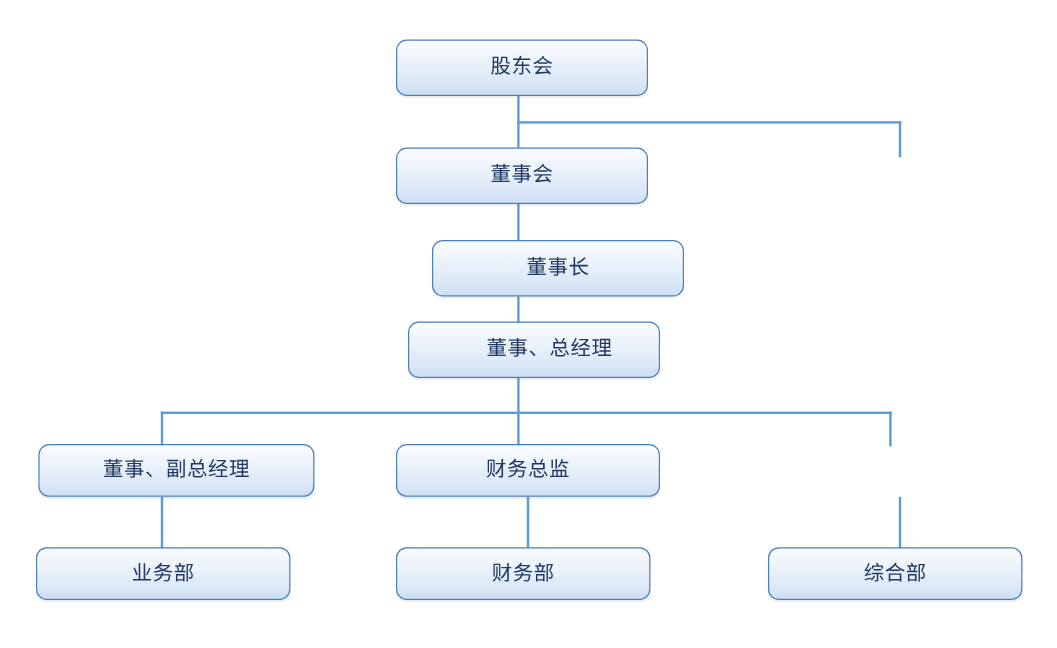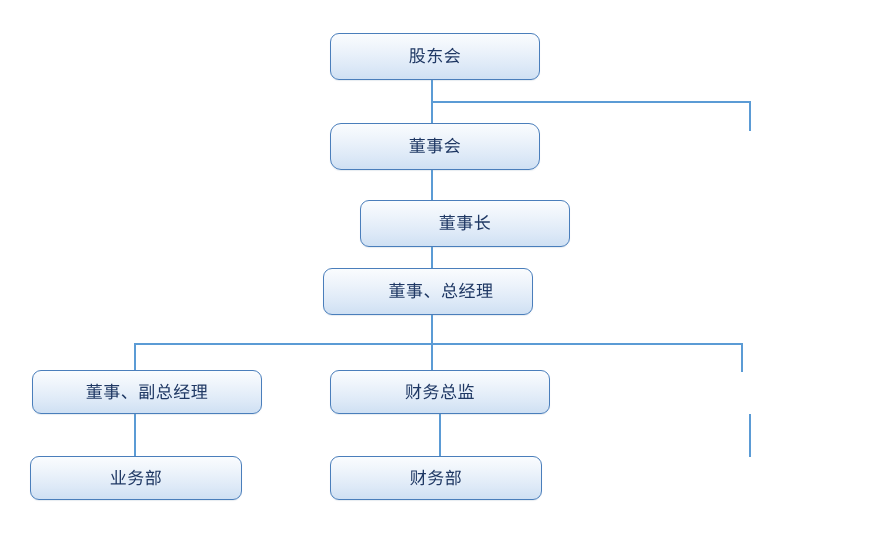--- a/index.html
+++ b/index.html
@@ -69,44 +69,47 @@
   <div class="conn conn-v" style="left:741px; top:343px; height:29px;"></div>
 
   <div class="conn conn-v" style="left:134px; top:414px; height:43px;"></div>
   <div class="conn conn-v" style="left:439px; top:414px; height:43px;"></div>
   <div class="conn conn-v" style="left:749px; top:414px; height:43px;"></div>
 
   <div class="node" style="left:330px; top:33px; width:210px; height:47px;">
     <span class="node-label">股东会</span>
   </div>
 
-  <div class="node" style="left:330px; top:123px; width:210px; height:47px;border-radius:11px;">
+  <div class="node" style="left:330px; top:123px; width:210px; height:47px;">
     <span class="node-label">董事会</span>
   </div>
 
 
   <div class="node" style="left:330px; top:200px; width:210px; height:47px;margin-left:30px;">
     <span class="node-label">董事长</span>
   </div>
 
-  <div class="node" style="left:323px; top:268px; width:210px; height:47px;padding-left:26px;">
+  <div class="node" style="left:340px; top:268px; width:210px; height:47px;padding-left:26px;">
     <span class="node-label">董事、总经理</span>
   </div>
 
   <div class="node" style="left:32px; top:370px; width:230px; height:44px;">
     <span class="node-label">董事、副总经理</span>
   </div>
 
   <div class="node" style="left:330px; top:370px; width:220px; height:44px;">
     <span class="node-label">财务总监</span>
   </div>
 
 
   <div class="node" style="left:30px; top:456px; width:212px; height:44px;">
     <span class="node-label">业务部</span>
   </div>
 
   <div class="node" style="left:330px; top:456px; width:212px; height:44px;">
     <span class="node-label">财务部</span>
   </div>
 
+  <div class="node" style="left:640px; top:456px; width:212px; height:44px;">
+    <span class="node-label">综合部</span>
+  </div>
 
 </div>
 
 </body></html>

